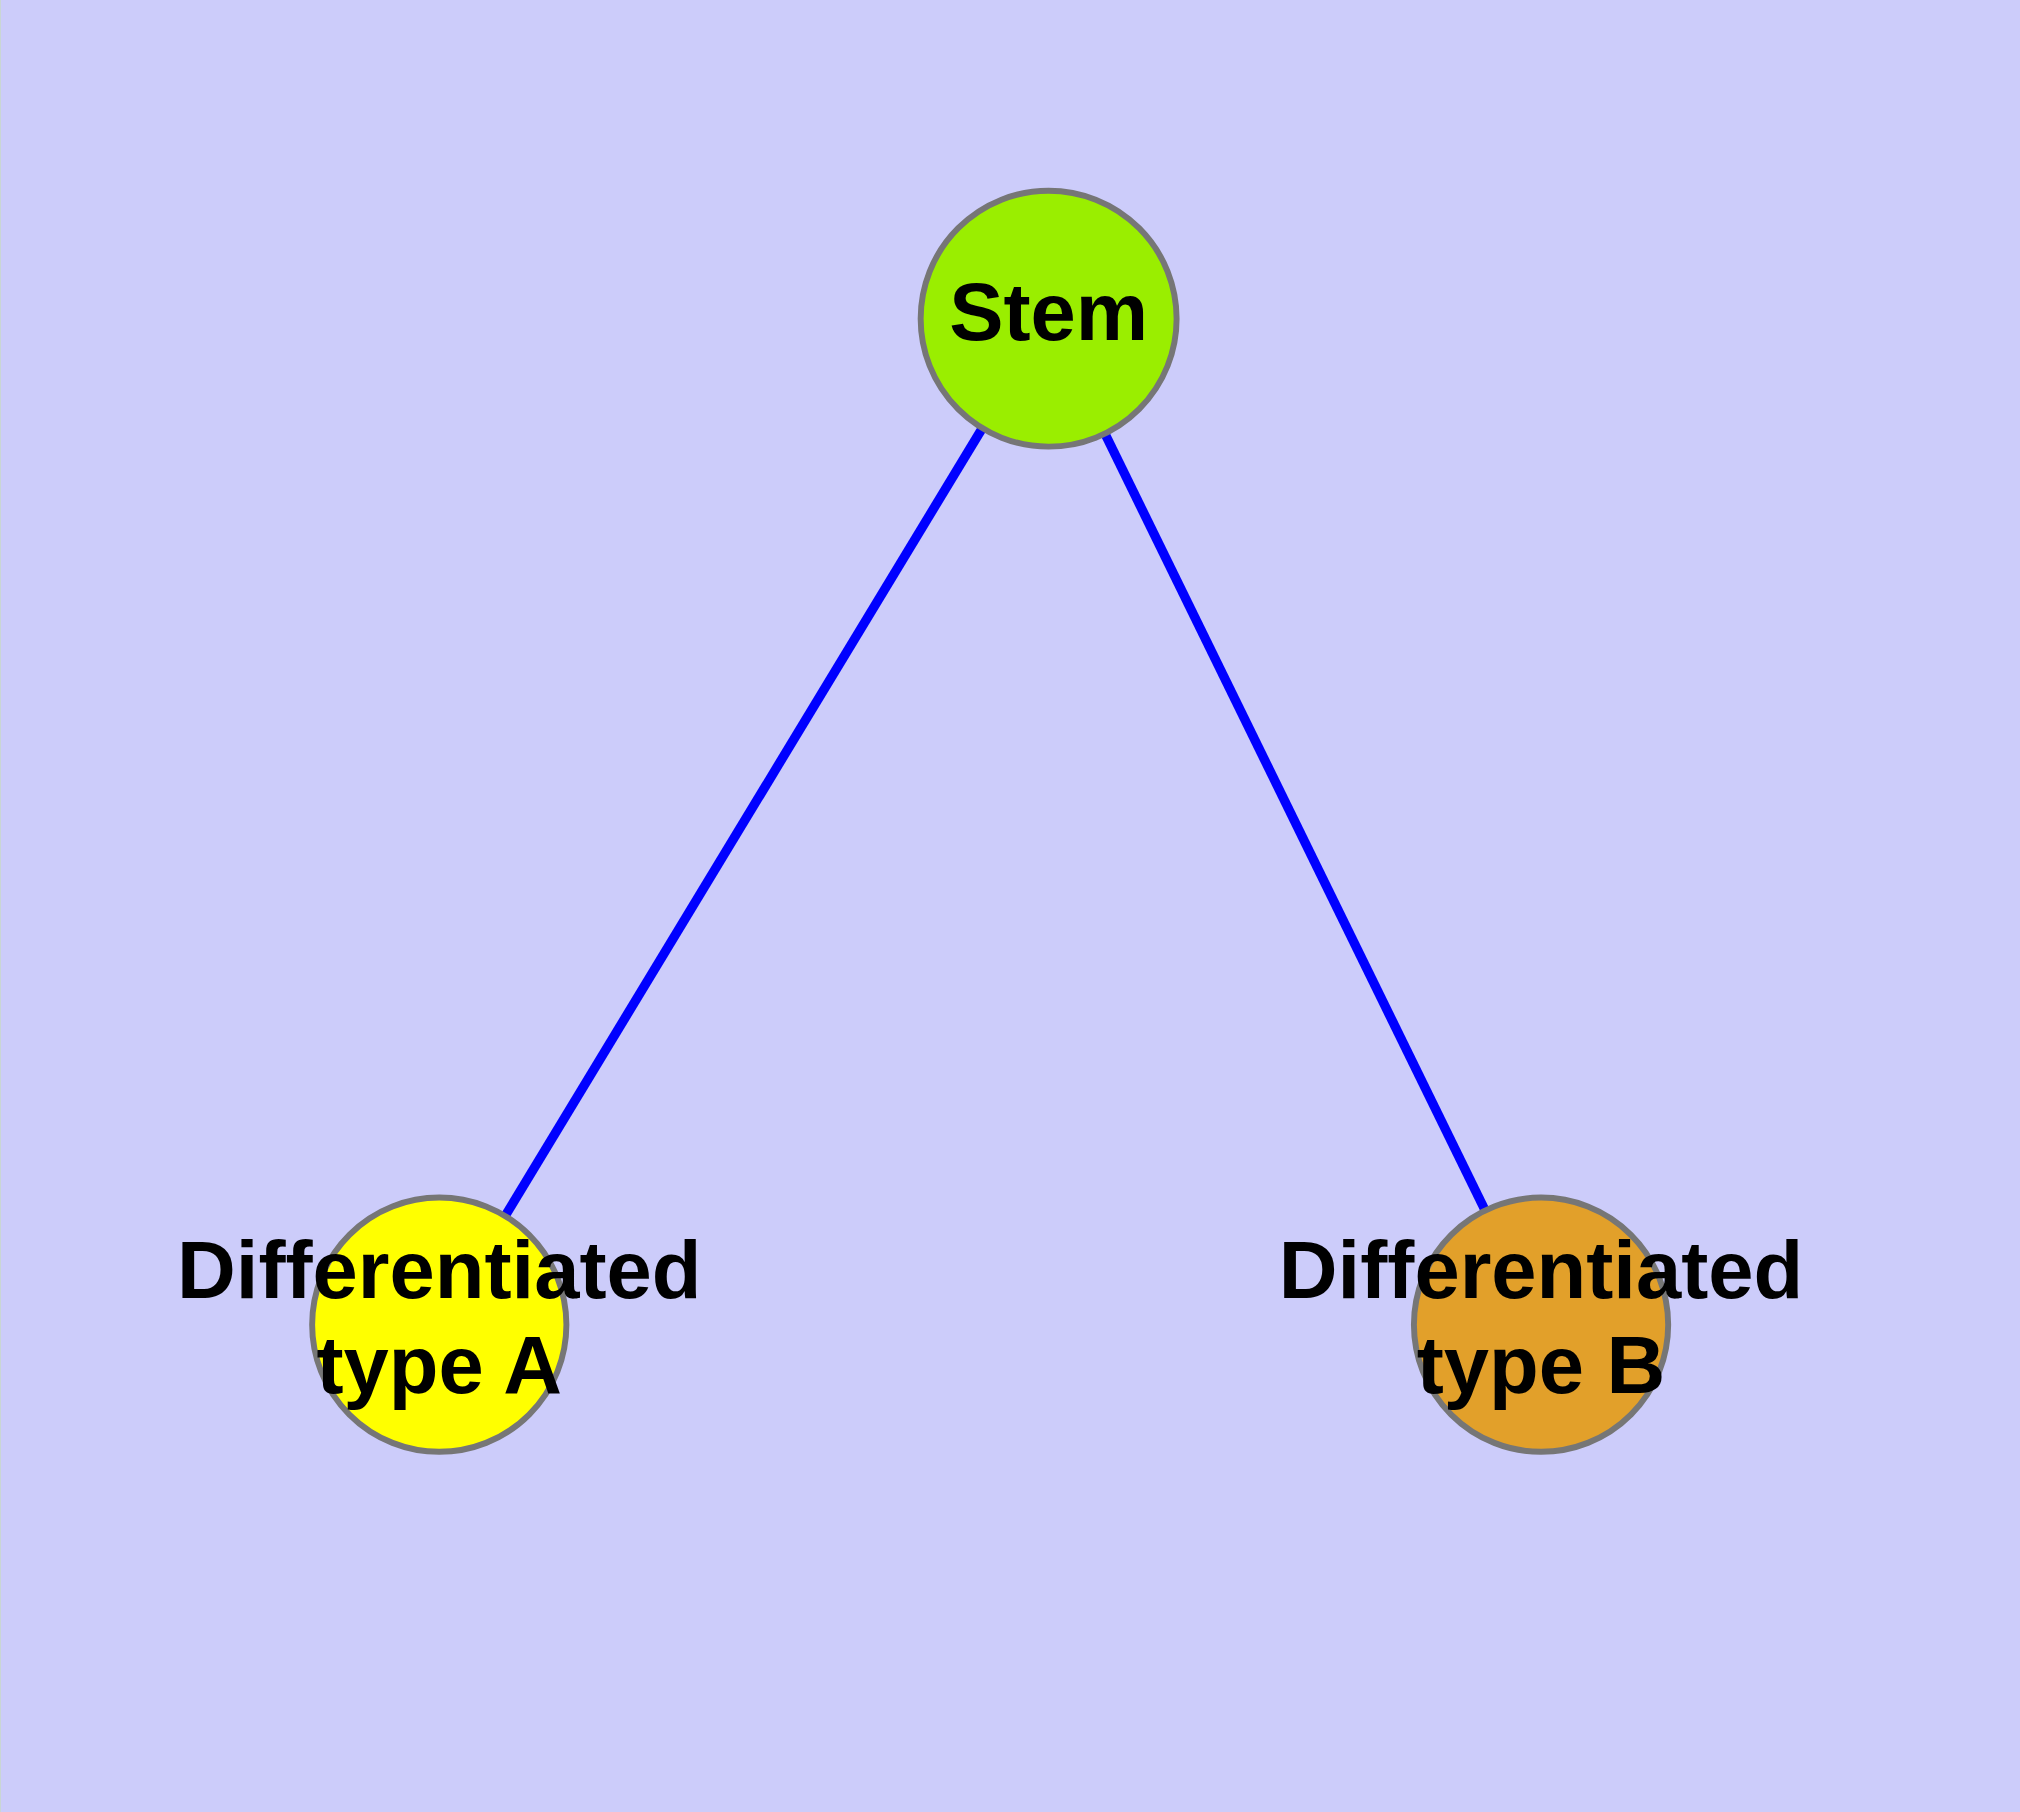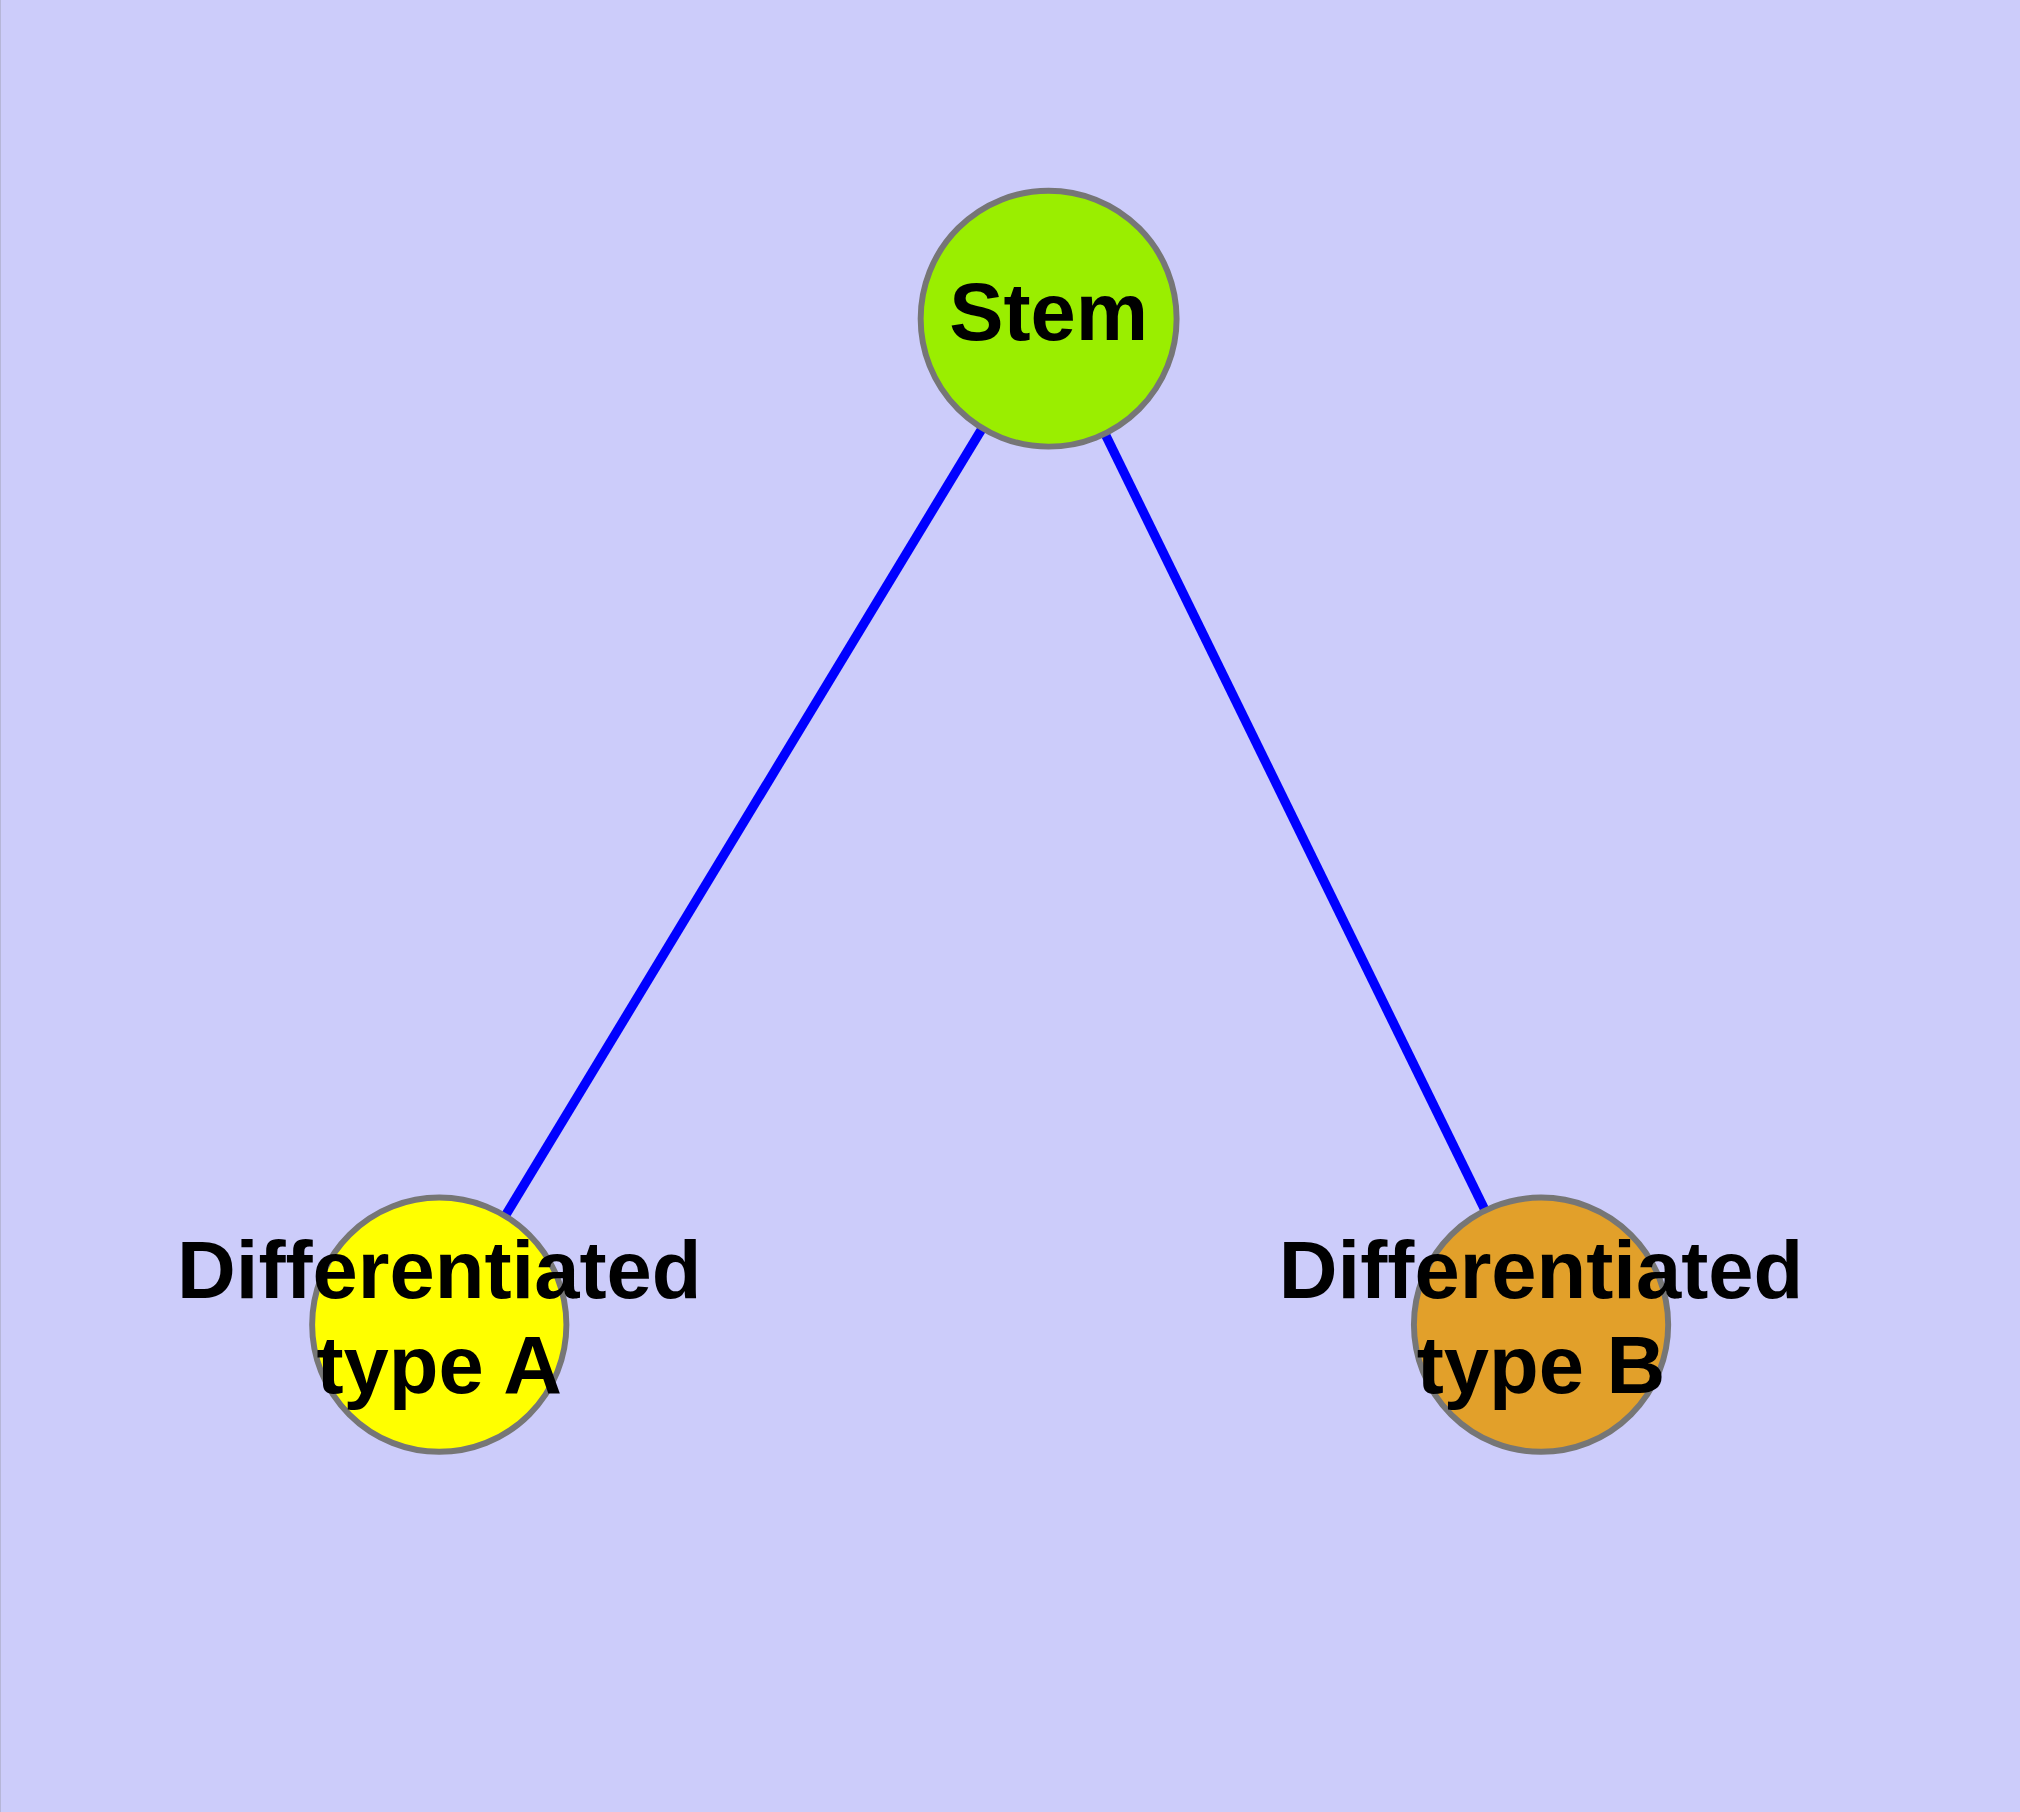--- a/index.html
+++ b/index.html
@@ -7,21 +7,21 @@
     padding: 0;
     background: #ccccfa;
   }
   body {
     font-family: "Liberation Sans", sans-serif;
   }
   #canvas {
     position: relative;
     width: 1987px;
     height: 1812px;
-    background: #737373;
+    background: #bef264;
     overflow: hidden;
   }
   #graph-svg {
     position: absolute;
     left: 0;
     top: 0;
     width: 2021px;
     height: 1812px;
     display: block;
   }

